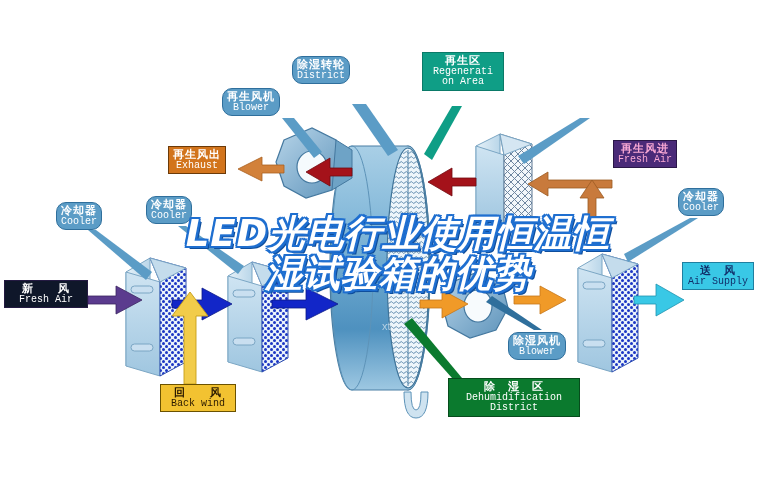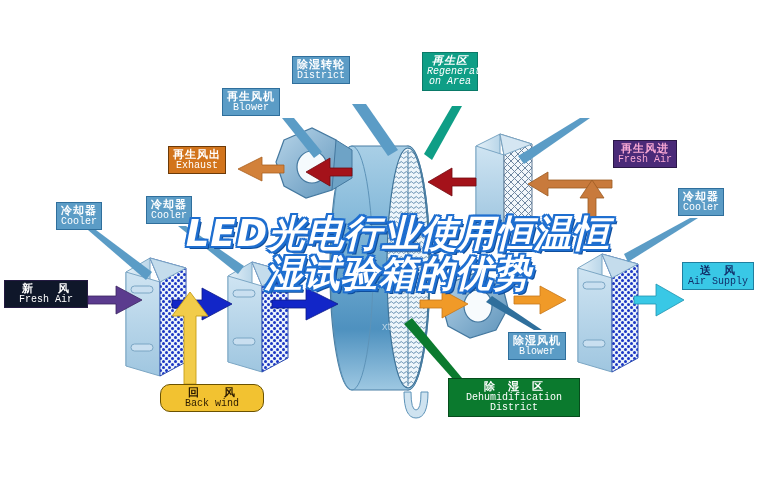--- a/index.html
+++ b/index.html
@@ -4,21 +4,21 @@
 <style>
   html,body{margin:0;padding:0;background:#ffffff;}
   body{width:757px;height:488px;overflow:hidden;font-family:"Liberation Sans",sans-serif;}
   #stage{position:relative;width:757px;height:488px;background:#fff;}
 
   .lbl{position:absolute;box-sizing:border-box;text-align:center;line-height:1.05;
        padding:2px 4px;border:1px solid #2b5f86;white-space:nowrap;}
   .lbl .cn{display:block;font-weight:bold;font-size:11px;letter-spacing:1px;}
   .lbl .en{display:block;font-family:"Liberation Mono",monospace;font-size:10px;letter-spacing:0px;}
 
-  .steel{background:#5b9cc6;color:#ffffff;border-color:#2f6f9c;}
+  .steel{background:#5b9cc6;color:#ffffff;border-color:#2f6f9c;border-radius:10px;}
   .teal{background:#0f9e86;color:#ffffff;border-color:#0a7a68;}
   .orange{background:#d2741c;color:#ffffff;border-color:#6b3a08;}
   .purple{background:#4a2a78;color:#f9a8d4;border-color:#2a1747;margin-left:15px;}
   .purple2{background:#0f172a;color:#ffffff;border-color:#241a42;}
   .cyan{background:#39c8e6;color:#12306b;border-color:#1f7fa0;}
   .yellow{background:#f2c231;color:#2a1a00;border-color:#6b5200;}
   .green{background:#0b7a2e;color:#ffffff;border-color:#064c1c;}
 
   
   #title{position:absolute;left:0;right:0;top:214px;text-align:center;z-index:60;pointer-events:none;margin-left:39px;}
@@ -204,21 +204,21 @@
   <div class="lbl steel" style="left:292px;top:56px;">
     <span class="cn">除湿转轮</span>
     <span class="en">District</span>
   </div>
 
   <div class="lbl steel" style="left:222px;top:88px;">
     <span class="cn">再生风机</span>
     <span class="en">Blower</span>
   </div>
 
-  <div class="lbl teal" style="left:422px;top:52px;width:56px;white-space:normal;font-style:italic;">
+  <div class="lbl teal" style="left:422px;top:52px;width:82px;white-space:normal;">
     <span class="cn">再生区</span>
     <span class="en" style="white-space:normal;">Regenerati on Area</span>
   </div>
 
 
   <div class="lbl orange" style="left:168px;top:146px;">
     <span class="cn">再生风出</span>
     <span class="en">Exhaust</span>
   </div>
 
@@ -240,21 +240,21 @@
   <div class="lbl steel" style="left:678px;top:188px;">
     <span class="cn">冷却器</span>
     <span class="en">Cooler</span>
   </div>
 
   <div class="lbl purple2" style="left:4px;top:280px;width:84px;">
     <span class="cn">新　　风</span>
     <span class="en">Fresh Air</span>
   </div>
 
-  <div class="lbl yellow" style="left:160px;top:384px;width:104px;border-radius:10px;">
+  <div class="lbl yellow" style="left:160px;top:384px;width:76px;">
     <span class="cn">回　　风</span>
     <span class="en">Back wind</span>
   </div>
 
   <div class="lbl cyan" style="left:682px;top:262px;width:72px;">
     <span class="cn">送　风</span>
     <span class="en">Air Supply</span>
   </div>
 
   <div class="lbl steel" style="left:508px;top:332px;">

